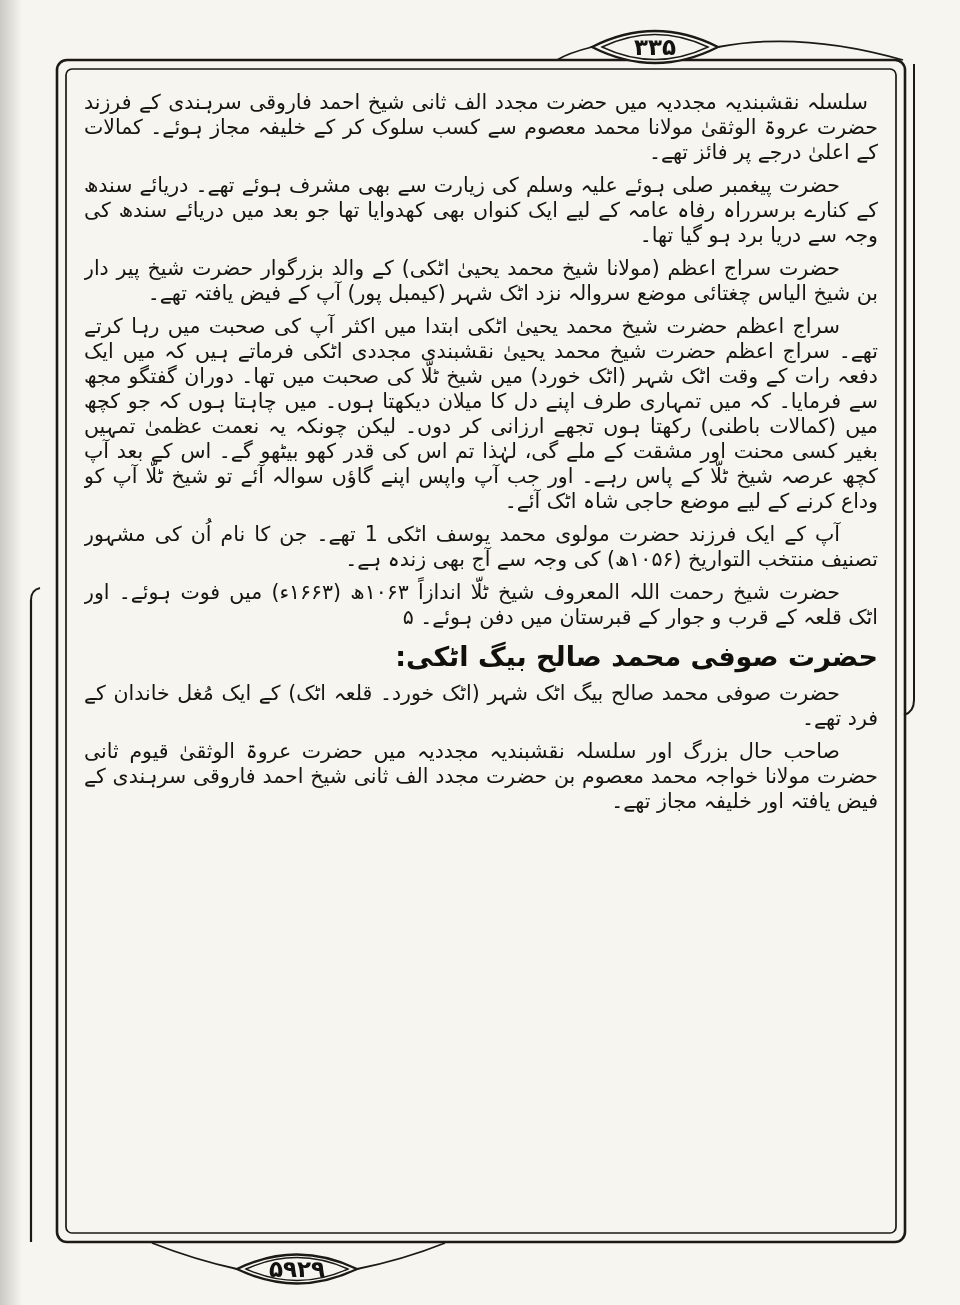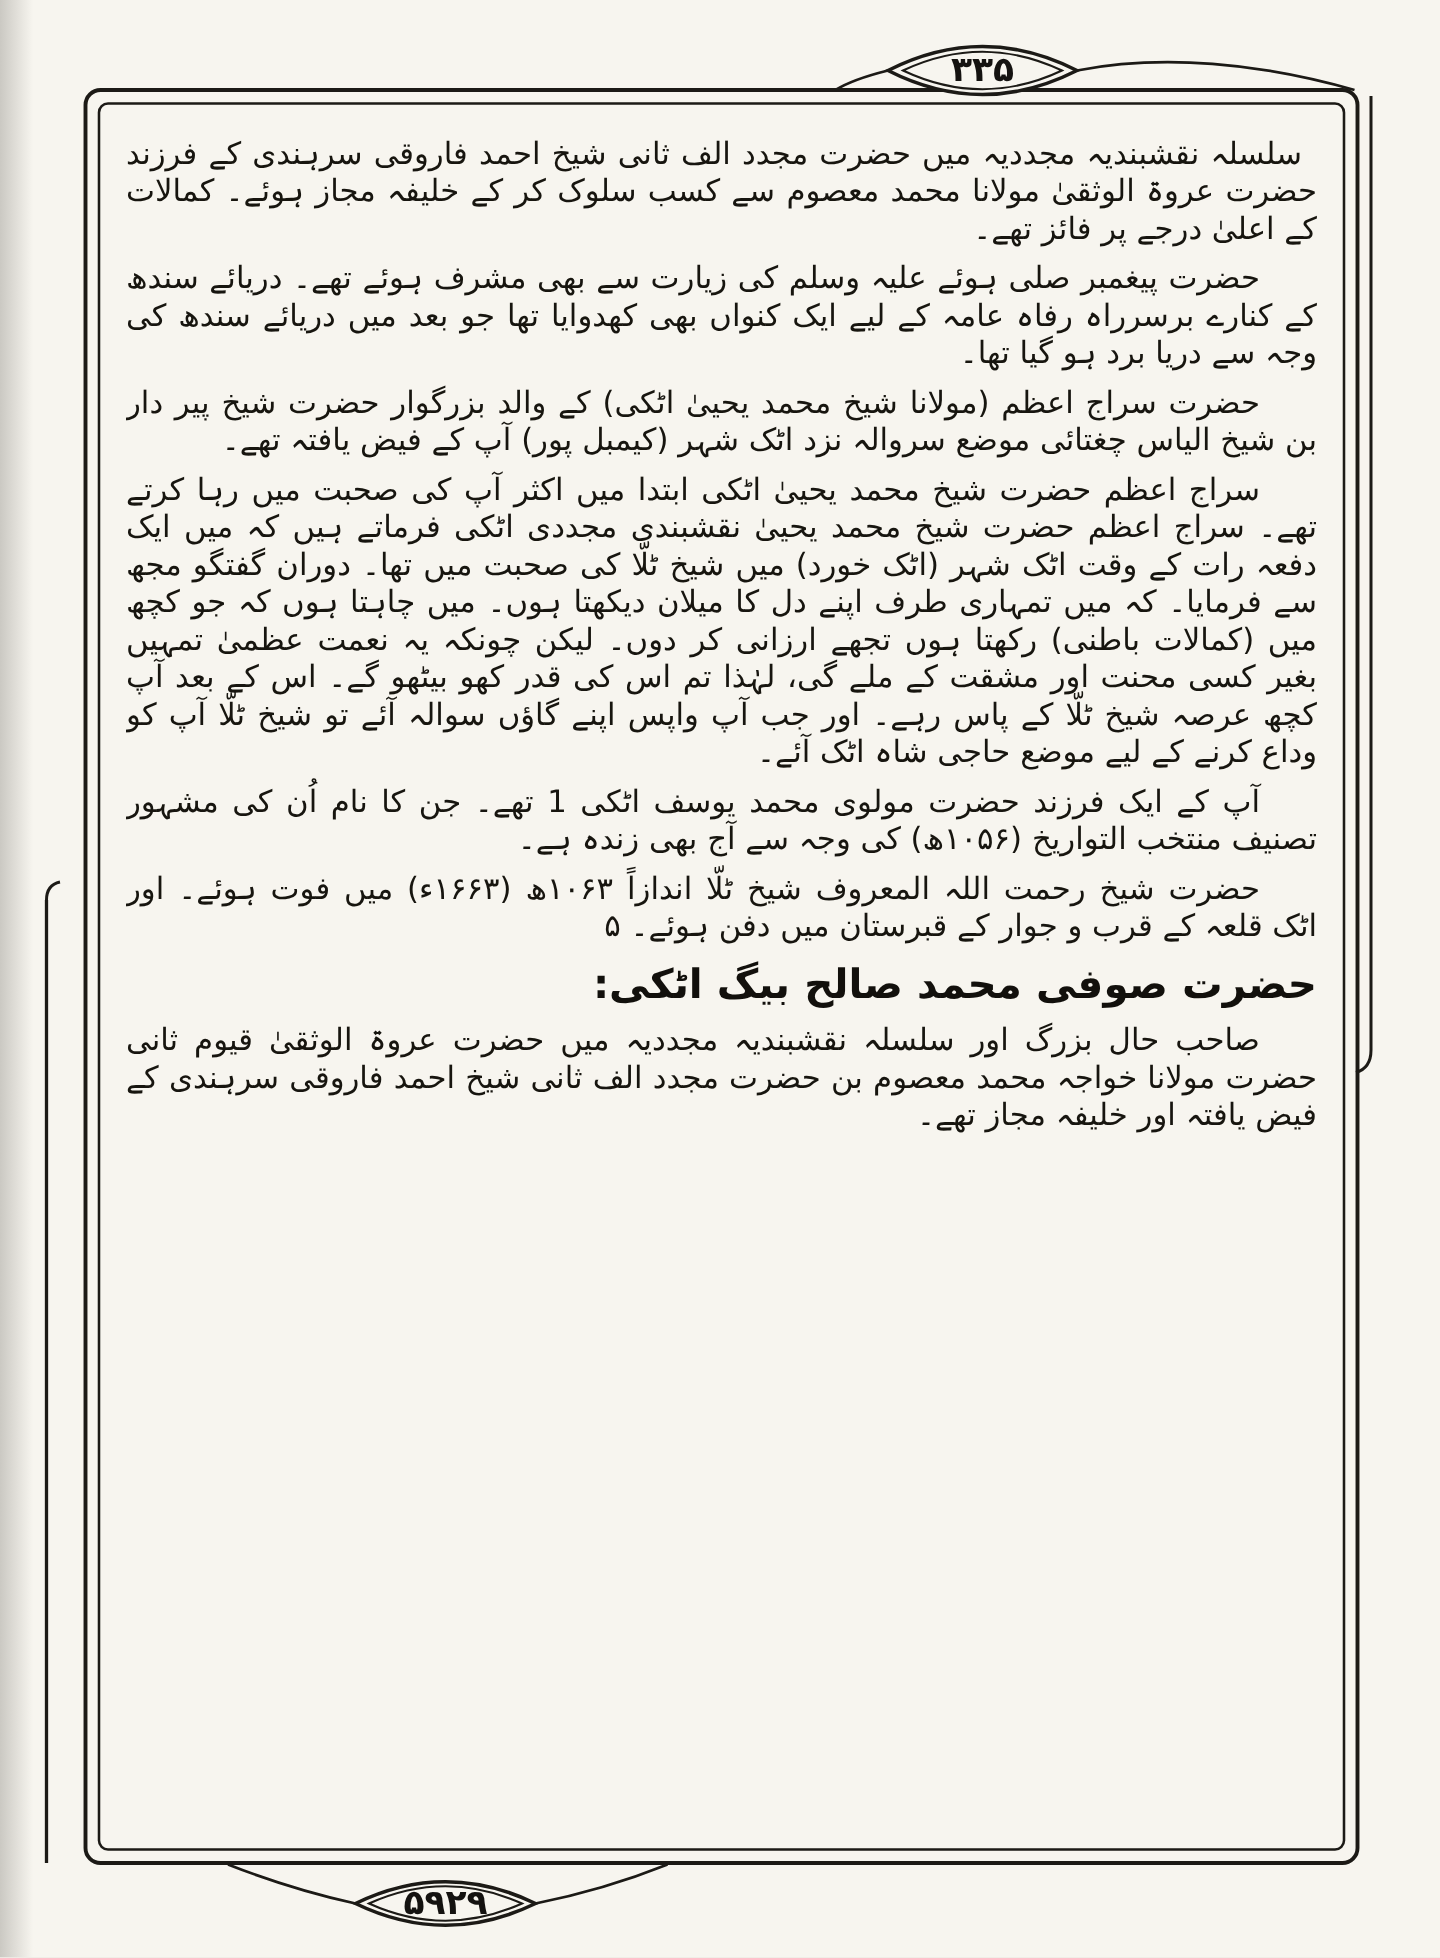--- a/index.html
+++ b/index.html
@@ -115,16 +115,17 @@
   <div class="page-num bottom">۵۹۲۹</div>
 
   <div class="text-area">
     <p class="para first">سلسلہ نقشبندیہ مجددیہ میں حضرت مجدد الف ثانی شیخ احمد فاروقی سرہندی کے فرزند حضرت عروۃ الوثقیٰ مولانا محمد معصوم سے کسب سلوک کر کے خلیفہ مجاز ہوئے۔ کمالات کے اعلیٰ درجے پر فائز تھے۔</p>
     <p class="para">حضرت پیغمبر صلی ہوئے علیہ وسلم کی زیارت سے بھی مشرف ہوئے تھے۔ دریائے سندھ کے کنارے برسرراہ رفاہ عامہ کے لیے ایک کنواں بھی کھدوایا تھا جو بعد میں دریائے سندھ کی وجہ سے دریا برد ہو گیا تھا۔</p>
     <p class="para">حضرت سراج اعظم (مولانا شیخ محمد یحییٰ اٹکی) کے والد بزرگوار حضرت شیخ پیر دار بن شیخ الیاس چغتائی موضع سروالہ نزد اٹک شہر (کیمبل پور) آپ کے فیض یافتہ تھے۔</p>
     <p class="para">سراج اعظم حضرت شیخ محمد یحییٰ اٹکی ابتدا میں اکثر آپ کی صحبت میں رہا کرتے تھے۔ سراج اعظم حضرت شیخ محمد یحییٰ نقشبندی مجددی اٹکی فرماتے ہیں کہ میں ایک دفعہ رات کے وقت اٹک شہر (اٹک خورد) میں شیخ ٹلّا کی صحبت میں تھا۔ دوران گفتگو مجھ سے فرمایا۔ کہ میں تمہاری طرف اپنے دل کا میلان دیکھتا ہوں۔ میں چاہتا ہوں کہ جو کچھ میں (کمالات باطنی) رکھتا ہوں تجھے ارزانی کر دوں۔ لیکن چونکہ یہ نعمت عظمیٰ تمہیں بغیر کسی محنت اور مشقت کے ملے گی، لہٰذا تم اس کی قدر کھو بیٹھو گے۔ اس کے بعد آپ کچھ عرصہ شیخ ٹلّا کے پاس رہے۔ اور جب آپ واپس اپنے گاؤں سوالہ آئے تو شیخ ٹلّا آپ کو وداع کرنے کے لیے موضع حاجی شاہ اٹک آئے۔</p>
     <p class="para">آپ کے ایک فرزند حضرت مولوی محمد یوسف اٹکی 1 تھے۔ جن کا نام اُن کی مشہور تصنیف منتخب التواریخ (۱۰۵۶ھ) کی وجہ سے آج بھی زندہ ہے۔</p>
     <p class="para">حضرت شیخ رحمت اللہ المعروف شیخ ٹلّا اندازاً ۱۰۶۳ھ (۱۶۶۳ء) میں فوت ہوئے۔ اور اٹک قلعہ کے قرب و جوار کے قبرستان میں دفن ہوئے۔ ۵</p>
     <h2 class="heading">حضرت صوفی محمد صالح بیگ اٹکی:</h2>
+    <p class="para">حضرت صوفی محمد صالح بیگ اٹک شہر (اٹک خورد۔ قلعہ اٹک) کے ایک مُغل خاندان کے فرد تھے۔</p>
     <p class="para">صاحب حال بزرگ اور سلسلہ نقشبندیہ مجددیہ میں حضرت عروۃ الوثقیٰ قیوم ثانی حضرت مولانا خواجہ محمد معصوم بن حضرت مجدد الف ثانی شیخ احمد فاروقی سرہندی کے فیض یافتہ اور خلیفہ مجاز تھے۔</p>
   </div>
 
 </div>
 
 </body></html>

